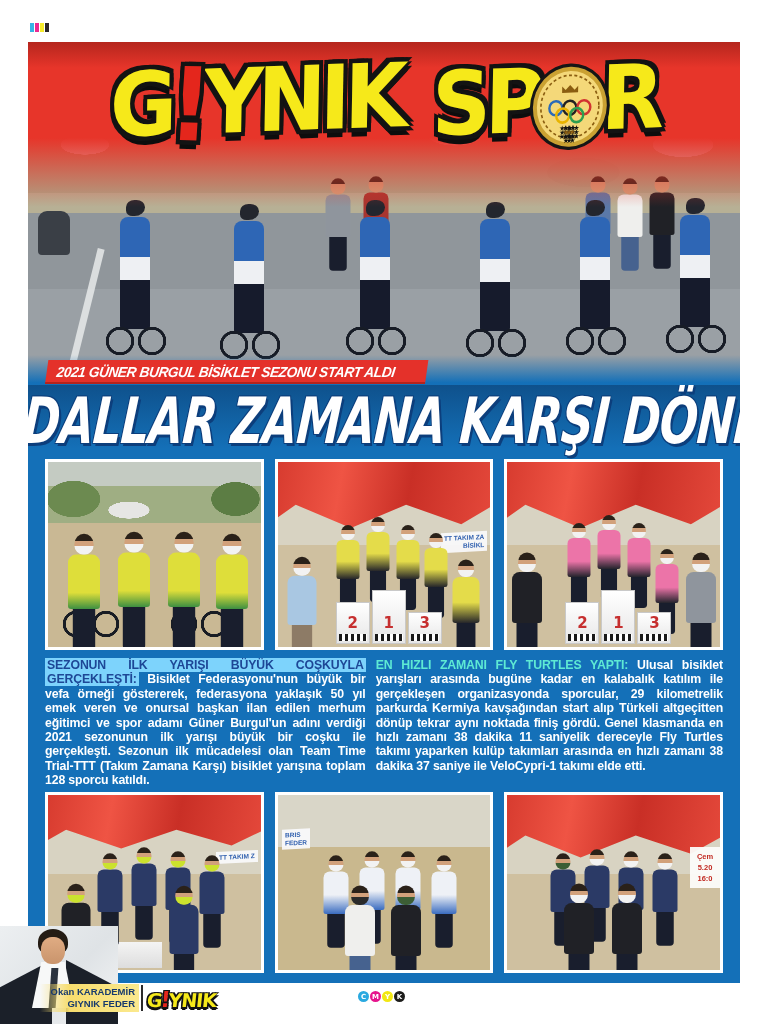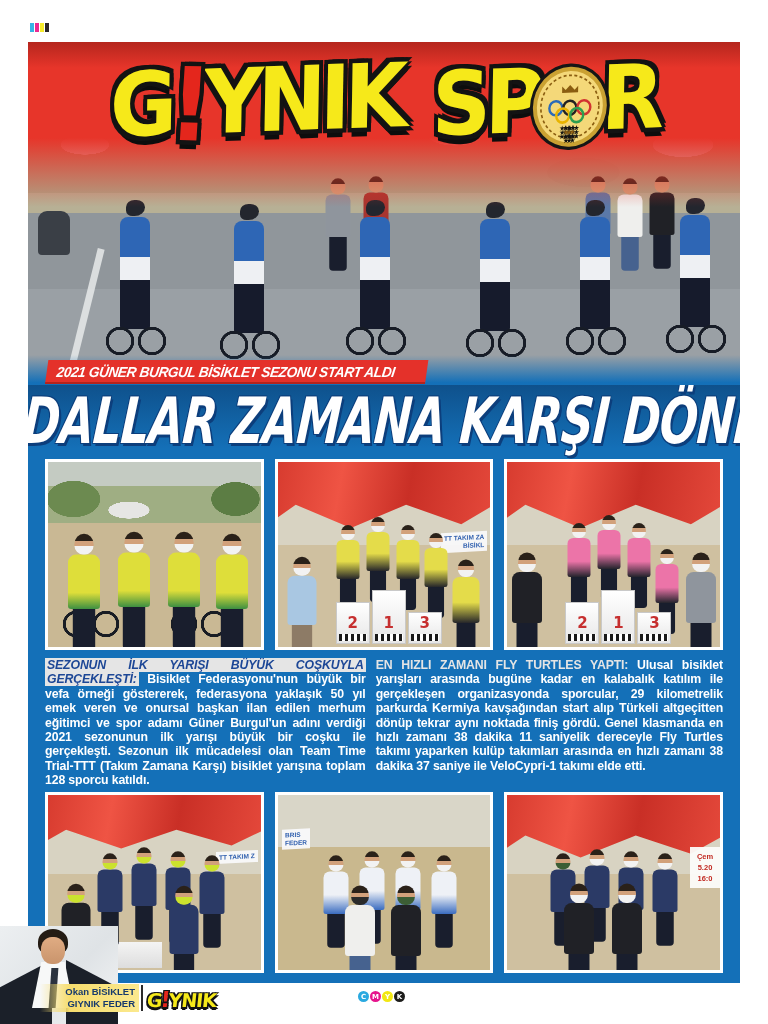--- a/index.html
+++ b/index.html
@@ -118,23 +118,23 @@
      repeating-linear-gradient(90deg,#1a1a1a 0 3px,#fff 3px 6px);}
   .slab{position:absolute;bottom:2px;z-index:1;background:linear-gradient(#f4f4f4,#ddd);}
 
   
   .articles{display:flex;gap:10px;margin-top:8px;height:128px;overflow:hidden;}
   .articles .col{color:#fff;font-size:12.3px;line-height:14.4px;text-align:justify;font-weight:bold;
      letter-spacing:-.15px;}
   .col-left{width:48%;}
   .col-right{width:52%;}
   .articles p{margin:0;}
-  .lead-hl{background:#e5e5e5;color:#1d4796;font-weight:bold;padding:0 2px;
-     -webkit-box-decoration-break:clone;box-decoration-break:clone;font-style:italic;}
-  .lead-yel{color:#e5e5e5;font-weight:bold;}
+  .lead-hl{background:#7dd3fc;color:#1d4796;font-weight:bold;padding:0 2px;
+     -webkit-box-decoration-break:clone;box-decoration-break:clone;}
+  .lead-yel{color:#5eead4;font-weight:bold;}
 
   
   .portrait{position:absolute;left:0;top:926px;width:118px;height:98px;z-index:7;overflow:hidden;
      background:linear-gradient(135deg,#eceff1 0%,#dfe3e6 55%,#f4f5f6 100%);}
   .p-hair{position:absolute;left:38px;top:3px;width:30px;height:26px;border-radius:50% 50% 40% 40%;background:#241c14;}
   .p-face{position:absolute;left:41px;top:11px;width:24px;height:27px;border-radius:45%;
      background:linear-gradient(180deg,#e0ac83,#c9946c);}
   .p-shirt{position:absolute;left:32px;top:36px;width:42px;height:46px;background:#f7f8f8;
      clip-path:polygon(22% 0,78% 0,100% 100%,0 100%);}
   .p-tie{position:absolute;left:50px;top:42px;width:7px;height:40px;background:#2a323e;transform:skewX(-4deg);}
@@ -338,21 +338,21 @@
   <div class="portrait">
     <div class="p-suit-l"></div>
     <div class="p-suit-r"></div>
     <div class="p-shirt"></div>
     <div class="p-tie"></div>
     <div class="p-hair"></div>
     <div class="p-face"></div>
   </div>
 
   <div class="byline">
-    <div>Okan BİSİKLET</div>
+    <div>Okan KARADEMİR</div>
     <div>GIYNIK FEDER</div>
   </div>
 
   <div class="f-divider"></div>
 
   <div class="minilogo">
     <span>G</span>
       <span class="m-bang2">!</span>
       <span>YNIK</span>
   </div>

